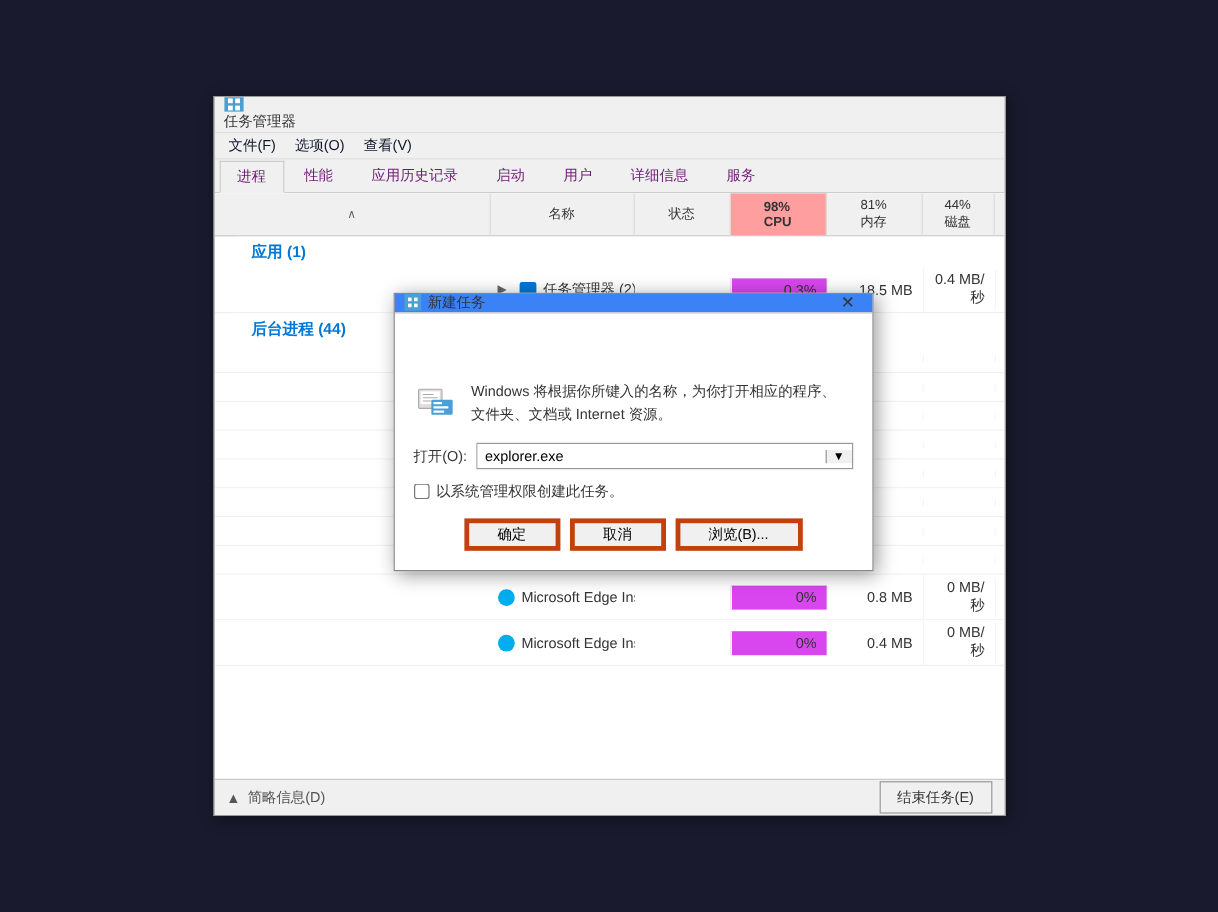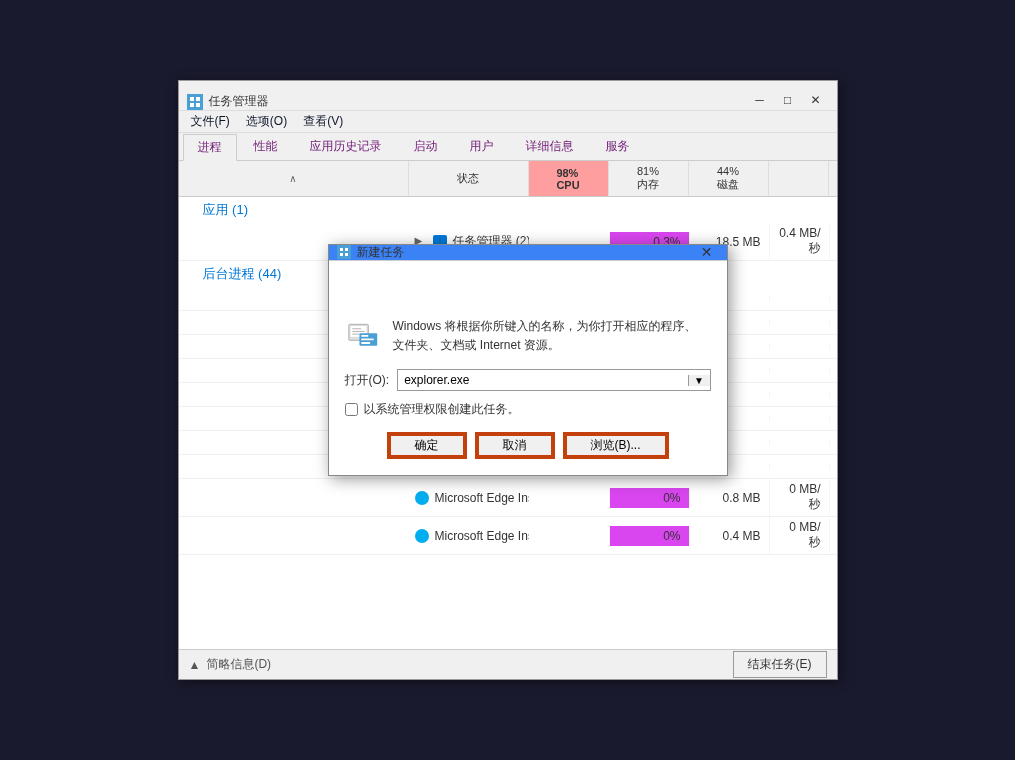--- a/index.html
+++ b/index.html
@@ -22,24 +22,25 @@
       box-shadow: 2px 2px 10px rgba(0,0,0,0.5);
       display: flex;
       flex-direction: column;
       position: relative;
     }
 
     .title-bar {
       background: #f0f0f0;
       height: 30px;
       display: flex;
-      align-items: flex-end;
+      align-items: flex-start;
       padding: 0 8px;
       border-bottom: 1px solid #ddd;
       flex-shrink: 0;
+      flex-direction: column;
     }
 
     .title-bar-icon {
       width: 16px;
       height: 16px;
       margin-right: 6px;
       background: #4a9fd5;
       display: inline-flex;
       align-items: center;
       justify-content: center;
@@ -149,25 +150,26 @@
       font-weight: bold;
     }
 
     .process-list {
       flex: 1;
       overflow-y: auto;
       overflow-x: hidden;
     }
 
     .section-header {
-      padding: 4px 24px;
+      padding: 4px 12px;
       font-size: 13px;
       color: #0078d7;
-      font-weight: normal;
+      font-weight: bold;
       background: white;
+      margin-left: 19px;
     }
 
     .process-row {
       display: grid;
       grid-template-columns: 230px 120px 80px 80px 80px 60px 40px;
       align-items: center;
       border-bottom: 1px solid #f0f0f0;
       background: white;
       cursor: pointer;
       min-height: 24px;
@@ -488,20 +490,23 @@
     <div class="tab">服务</div>
   </div>
 
   <div class="content-area">
 
     <div class="column-header">
       <div class="col-header-sort">
         <span style="font-size:10px;color:#666;">∧</span>
       </div>
       <div class="col-header-sort">
+        <span>名称</span>
+      </div>
+      <div class="col-header-sort">
         <span>状态</span>
       </div>
       <div class="col-header-sort cpu-header">
         <span>98%<br>CPU</span>
       </div>
       <div class="col-header-sort">
         <span>81%<br>内存</span>
       </div>
       <div class="col-header-sort">
         <span>44%<br>磁盘</span>

